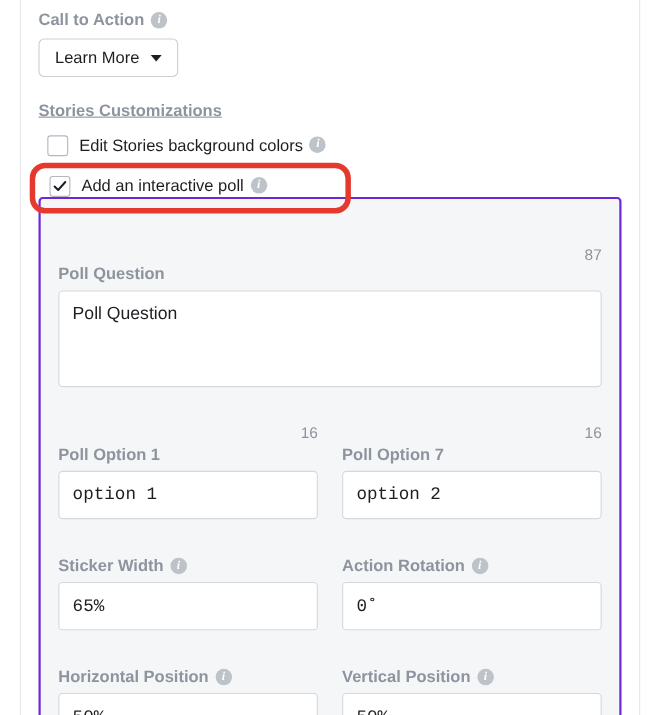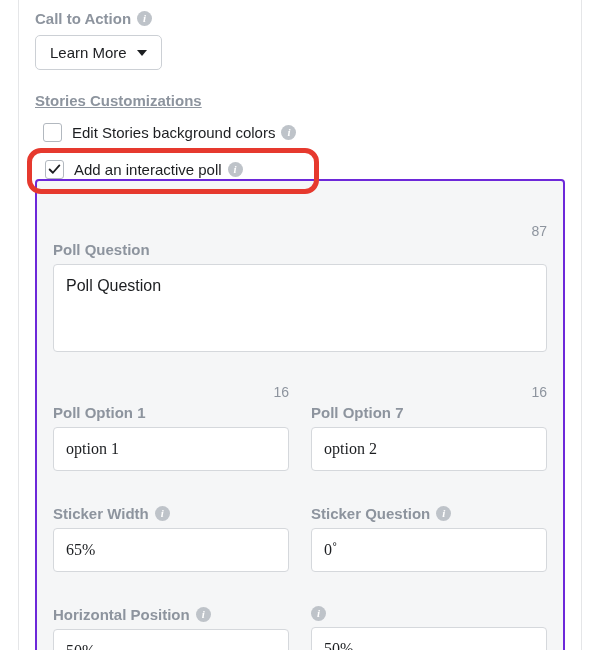--- a/index.html
+++ b/index.html
@@ -70,21 +70,21 @@
     text-decoration: underline;
   }
   .checkbox-row {
     display: flex;
     align-items: center;
     gap: 10px;
     padding: 4px 2px;
     font-size: 15px;
     color: #1c1e21;
   }
-  .checkbox-row .label-wrap { display: flex; align-items: center; gap: 6px; }
+  .checkbox-row .label-wrap { display: flex; gap: 6px; }
   .cb {
     width: 19px;
     height: 19px;
     border: 1.5px solid #b2b8bf;
     border-radius: 3px;
     background: #fff;
     display: inline-flex;
     align-items: center;
     justify-content: center;
     cursor: pointer;
@@ -132,21 +132,21 @@
     font-family: inherit;
   }
   .input {
     width: 100%;
     background: #fff;
     border: 1px solid #d5d8dc;
     border-radius: 4px;
     padding: 12px 12px;
     font-size: 16px;
     color: #1c1e21;
-    font-family: Liberation Serif, serif;
+    font-family: Liberation Mono, monospace;
   }
   .grid2 {
     display: grid;
     grid-template-columns: 1fr 1fr;
     gap: 34px 22px;
     margin-top: 28px;
   }
   .cell { display: flex; flex-direction: column; }
   .cell .counter { margin-bottom: 4px; }
 </style>
@@ -215,35 +215,36 @@
 
       <div class="cell">
         <div class="subpanel-label">
           <span>Sticker Width</span>
           <span class="info-icon">i</span>
         </div>
         <input class="input" value="65%" style="">
       </div>
       <div class="cell">
         <div class="subpanel-label">
-          <span>Sticker Question</span>
+          <span>Action Rotation</span>
           <span class="info-icon">i</span>
         </div>
         <input class="input" value="0˚" style="">
       </div>
 
       <div class="cell">
         <div class="subpanel-label">
           <span>Horizontal Position</span>
           <span class="info-icon">i</span>
         </div>
         <input class="input" value="50%" style="">
       </div>
       <div class="cell">
         <div class="subpanel-label">
+          <span>Vertical Position</span>
           <span class="info-icon">i</span>
         </div>
         <input class="input" value="50%" style="">
       </div>
     </div>
   </div>
 
 </div>
 
 </body></html>

